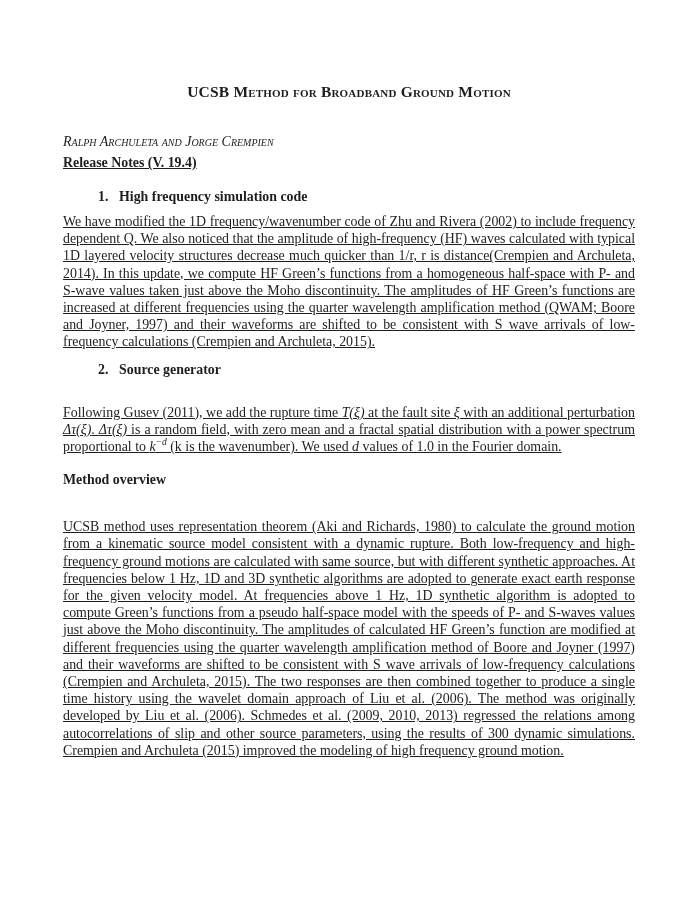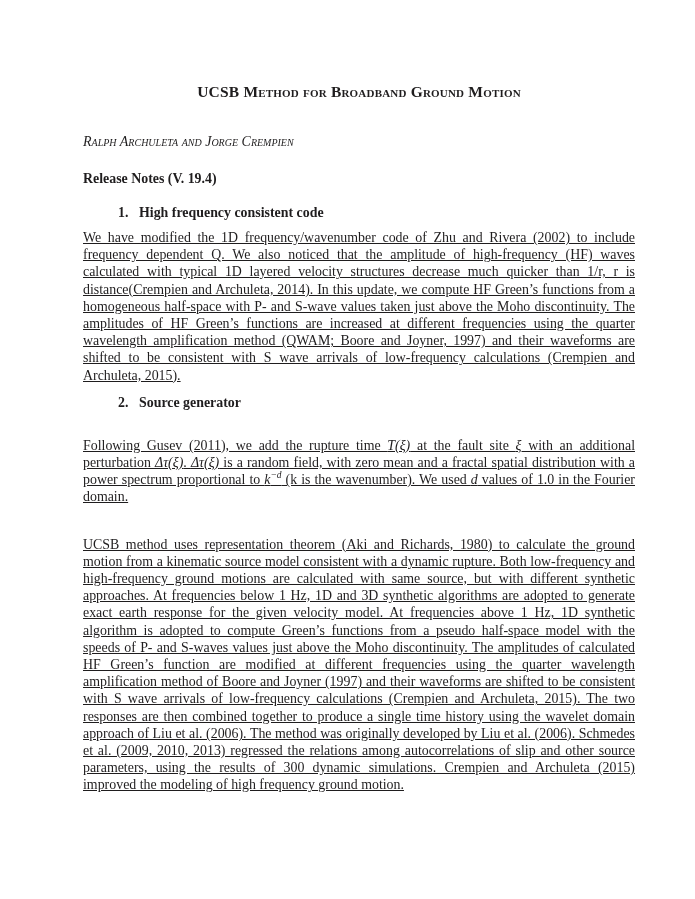--- a/index.html
+++ b/index.html
@@ -12,42 +12,43 @@
     -webkit-font-smoothing: antialiased;
   }
   .page {
     position: relative;
     width: 695px;
     height: 899px;
     background: #ffffff;
     overflow: hidden;
   }
   .content {
-    padding: 82px 60px 0 83px; 
+    padding: 82px 60px 0 63px; 
   }
   .doc-title {
     text-align: center;
     font-weight: bold;
     font-variant: small-caps;
     font-size: 15.5px;
     line-height: 19px;
     letter-spacing: 0.2px;
   }
   .authors {
     margin-top: 32px;
     font-variant: small-caps;
     font-size: 14px;
     line-height: 17px;
     font-style: italic;
   }
   .release-heading {
-    margin-top: 20px;
+    margin-top: 4px;
     font-weight: bold;
     font-size: 13.9px;
     line-height: 17px;
+    text-decoration: underline;
   }
   .num-heading {
     margin-top: 17px;
     font-weight: bold;
     font-size: 13.9px;
     line-height: 17px;
     padding-left: 35px;
     display: flex;
   }
   .num-heading .num {
@@ -87,29 +88,30 @@
     <div class="doc-title">
       <div>UCSB Method for Broadband Ground Motion</div>
     </div>
 
     <div class="authors">Ralph Archuleta and Jorge Crempien</div>
 
     <div class="release-heading">Release Notes (V. 19.4)</div>
 
     <div class="num-heading">
       <span class="num">1.</span>
-      <span>High frequency consistent code</span>
+      <span>High frequency simulation code</span>
     </div>
 
     <p class="body-text mt-para">We have modified the 1D frequency/wavenumber code of Zhu and Rivera (2002) to include frequency dependent Q. We also noticed that the amplitude of high-frequency (HF) waves calculated with typical 1D layered velocity structures decrease much quicker than 1/r, r is distance(Crempien and Archuleta, 2014). In this update, we compute HF Green’s functions from a homogeneous half-space with P- and S-wave values taken just above the Moho discontinuity. The amplitudes of HF Green’s functions are increased at different frequencies using the quarter wavelength amplification method (QWAM; Boore and Joyner, 1997) and their waveforms are shifted to be consistent with S wave arrivals of low-frequency calculations (Crempien and Archuleta, 2015).</p>
 
     <div class="num-heading mt-h2">
       <span class="num">2.</span>
       <span>Source generator</span>
     </div>
 
     <p class="body-text mt-para2"><span>Following Gusev (2011), we add the rupture time </span><span style="font-style: italic;">T(ξ)</span><span> at the fault site </span><span style="font-style: italic;">ξ</span><span> with an additional perturbation </span><span style="font-style: italic;">Δτ(ξ)</span><span>. </span><span style="font-style: italic;">Δτ(ξ)</span><span>  is a random field, with zero mean and a fractal spatial distribution with a power spectrum proportional to </span><span style="font-style: italic;">k</span><sup style="font-style: italic;">−d</sup><span> (k is the wavenumber). We used </span><span style="font-style: italic;">d</span><span> values of 1.0 in the Fourier domain.</span></p>
 
+    <div class="sub-heading">Method overview</div>
 
     <p class="body-text mt-para3">UCSB method uses representation theorem (Aki and Richards, 1980) to calculate the ground motion from a kinematic source model consistent with a dynamic rupture. Both low-frequency and high-frequency ground motions are calculated with same source, but with different synthetic approaches. At frequencies below 1 Hz, 1D and 3D synthetic algorithms are adopted to generate exact earth response for the given velocity model. At frequencies above 1 Hz, 1D synthetic algorithm is adopted to compute Green’s functions from a pseudo half-space model with the speeds of P- and S-waves values just above the Moho discontinuity. The amplitudes of calculated HF Green’s function are modified at different frequencies using the quarter wavelength amplification method of Boore and Joyner (1997) and their waveforms are shifted to be consistent with S wave arrivals of low-frequency calculations (Crempien and Archuleta, 2015). The two responses are then combined together to produce a single time history using the wavelet domain approach of Liu et al. (2006). The method was originally developed by Liu et al. (2006). Schmedes et al. (2009, 2010, 2013) regressed the relations among autocorrelations of slip and other source parameters, using the results of 300 dynamic simulations. Crempien and Archuleta (2015) improved the modeling of high frequency ground motion.</p>
 
   </div>
 </div>
 
 </body></html>

